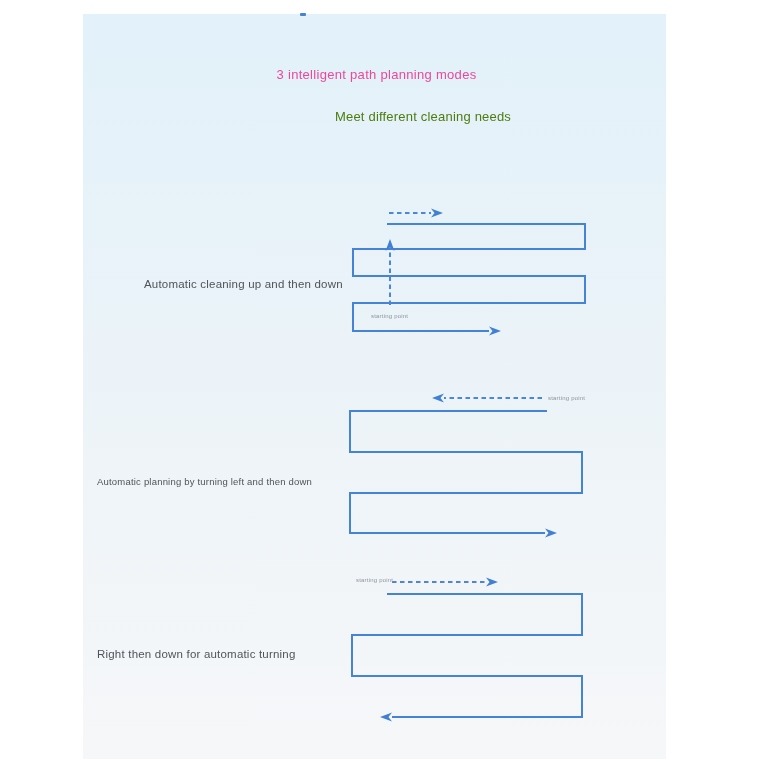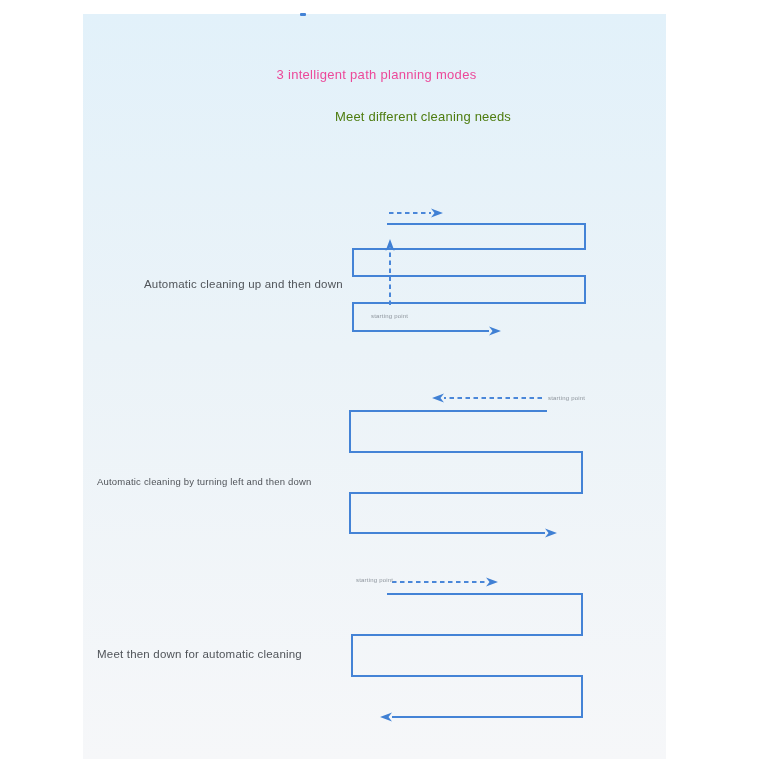--- a/index.html
+++ b/index.html
@@ -98,29 +98,29 @@
 <svg class="diagram d1" viewBox="0 0 262 135">
   <line class="dashed-line" x1="44" y1="8" x2="86" y2="8"></line>
   <polygon class="arrowhead" points="98,8 86,3.5 89.5,8 86,12.5"></polygon>
   <path class="path-line" d="M42,19 H240 V44 H8 V71 H240 V98 H8 V126 H144"></path>
   <polygon class="arrowhead" points="156,126 144,121.5 147.5,126 144,130.5"></polygon>
   <line class="dashed-line" x1="45" y1="100" x2="45" y2="46"></line>
   <polygon class="arrowhead" points="45,34 40.5,46 45,42.5 49.5,46"></polygon>
 </svg>
 <div class="starting-point s1">starting point</div>
 
-<div class="mode-label m2">Automatic cleaning by turning left and then down</div>
+<div class="mode-label m2">Automatic planning by turning left and then down</div>
 <svg class="diagram d2" viewBox="0 0 262 155">
   <line class="dashed-line" x1="197" y1="8" x2="99" y2="8"></line>
   <polygon class="arrowhead" points="87,8 99,3.5 95.5,8 99,12.5"></polygon>
   <path class="path-line" d="M202,21 H5 V62 H237 V103 H5 V143 H200"></path>
   <polygon class="arrowhead" points="212,143 200,138.5 203.5,143 200,147.5"></polygon>
 </svg>
 <div class="starting-point s2">starting point</div>
 
-<div class="mode-label m3">Meet then down for automatic cleaning</div>
+<div class="mode-label m3">Right then down for automatic turning</div>
 <svg class="diagram d3" viewBox="0 0 262 155">
   <line class="dashed-line" x1="47" y1="7" x2="141" y2="7"></line>
   <polygon class="arrowhead" points="153,7 141,2.5 144.5,7 141,11.5"></polygon>
   <path class="path-line" d="M42,19 H237 V60 H7 V101 H237 V142 H47"></path>
   <polygon class="arrowhead" points="35,142 47,137.5 43.5,142 47,146.5"></polygon>
 </svg>
 <div class="starting-point s3">starting point</div>
 
 </body></html>

